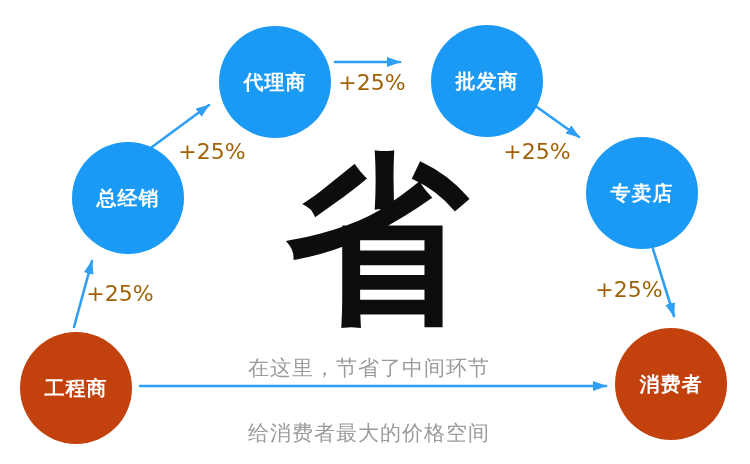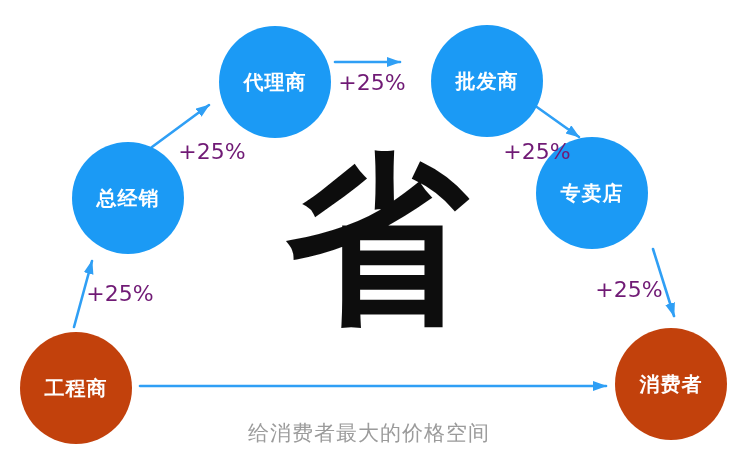--- a/index.html
+++ b/index.html
@@ -41,21 +41,21 @@
     font-weight: 700;
     letter-spacing: 1px;
     white-space: nowrap;
   }
   .node.blue  { background: #1b9af5; }
   .node.black { background: #c2410c; }
 
   .pct {
     position: absolute;
     transform: translate(-50%, -50%);
-    color: #701a75;
+    color: #a16207;
     font-size: 22px;
     font-weight: 500;
     white-space: nowrap;
   }
   .save-char {
     position: absolute;
     left: 377px;
     top: 240px;
     transform: translate(-50%, -50%);
     font-size: 182px;
@@ -99,28 +99,29 @@
   </div>
   <div class="node blue" style="left:72px; top:142px;align-items:center;">
     <span>总经销</span>
   </div>
   <div class="node blue" style="left:219px; top:26px;">
     <span>代理商</span>
   </div>
   <div class="node blue" style="left:431px; top:25px;">
     <span>批发商</span>
   </div>
-  <div class="node blue" style="left:536px; top:137px;justify-content:center;">
+  <div class="node blue" style="left:586px; top:137px;justify-content:center;">
     <span>专卖店</span>
   </div>
   <div class="node black" style="left:615px; top:328px;text-align:right;">
     <span>消费者</span>
   </div>
 
   <span class="pct" style="left:120px; top:293px;">+25%</span>
   <span class="pct" style="left:212px; top:151px;">+25%</span>
   <span class="pct" style="left:372px; top:82px;">+25%</span>
   <span class="pct" style="left:537px; top:151px;">+25%</span>
   <span class="pct" style="left:629px; top:289px;">+25%</span>
 
+  <span class="footer-line" style="left:369px; top:368px;">在这里，节省了中间环节</span>
   <span class="footer-line" style="left:369px; top:405px;margin-top:28px;">给消费者最大的价格空间</span>
 
 </div>
 
 </body></html>

